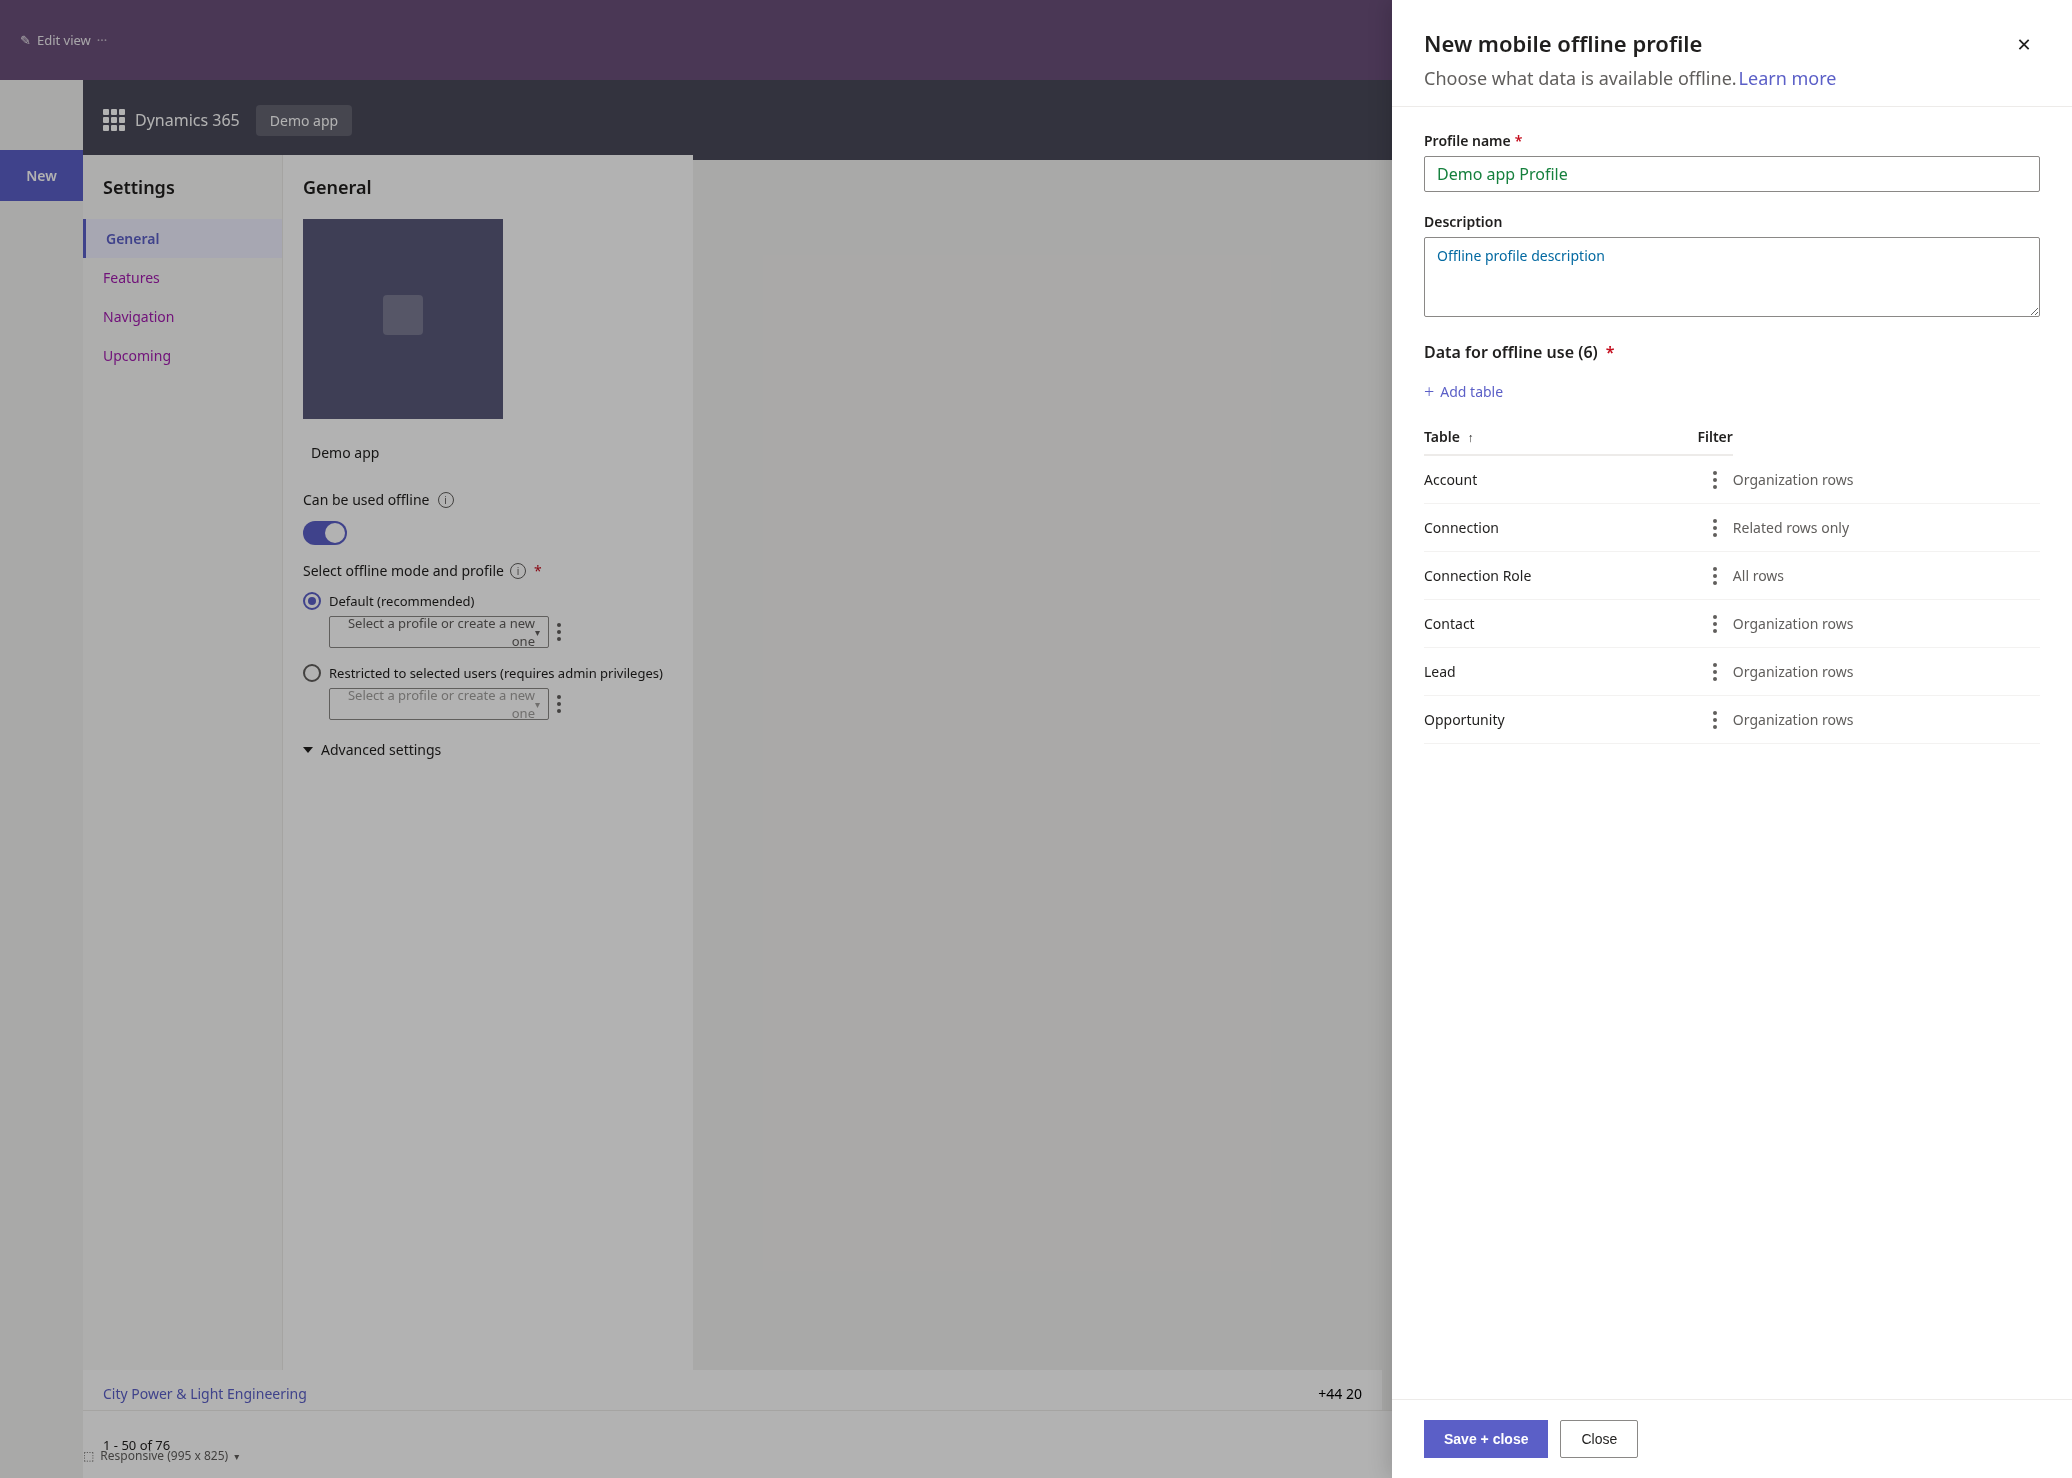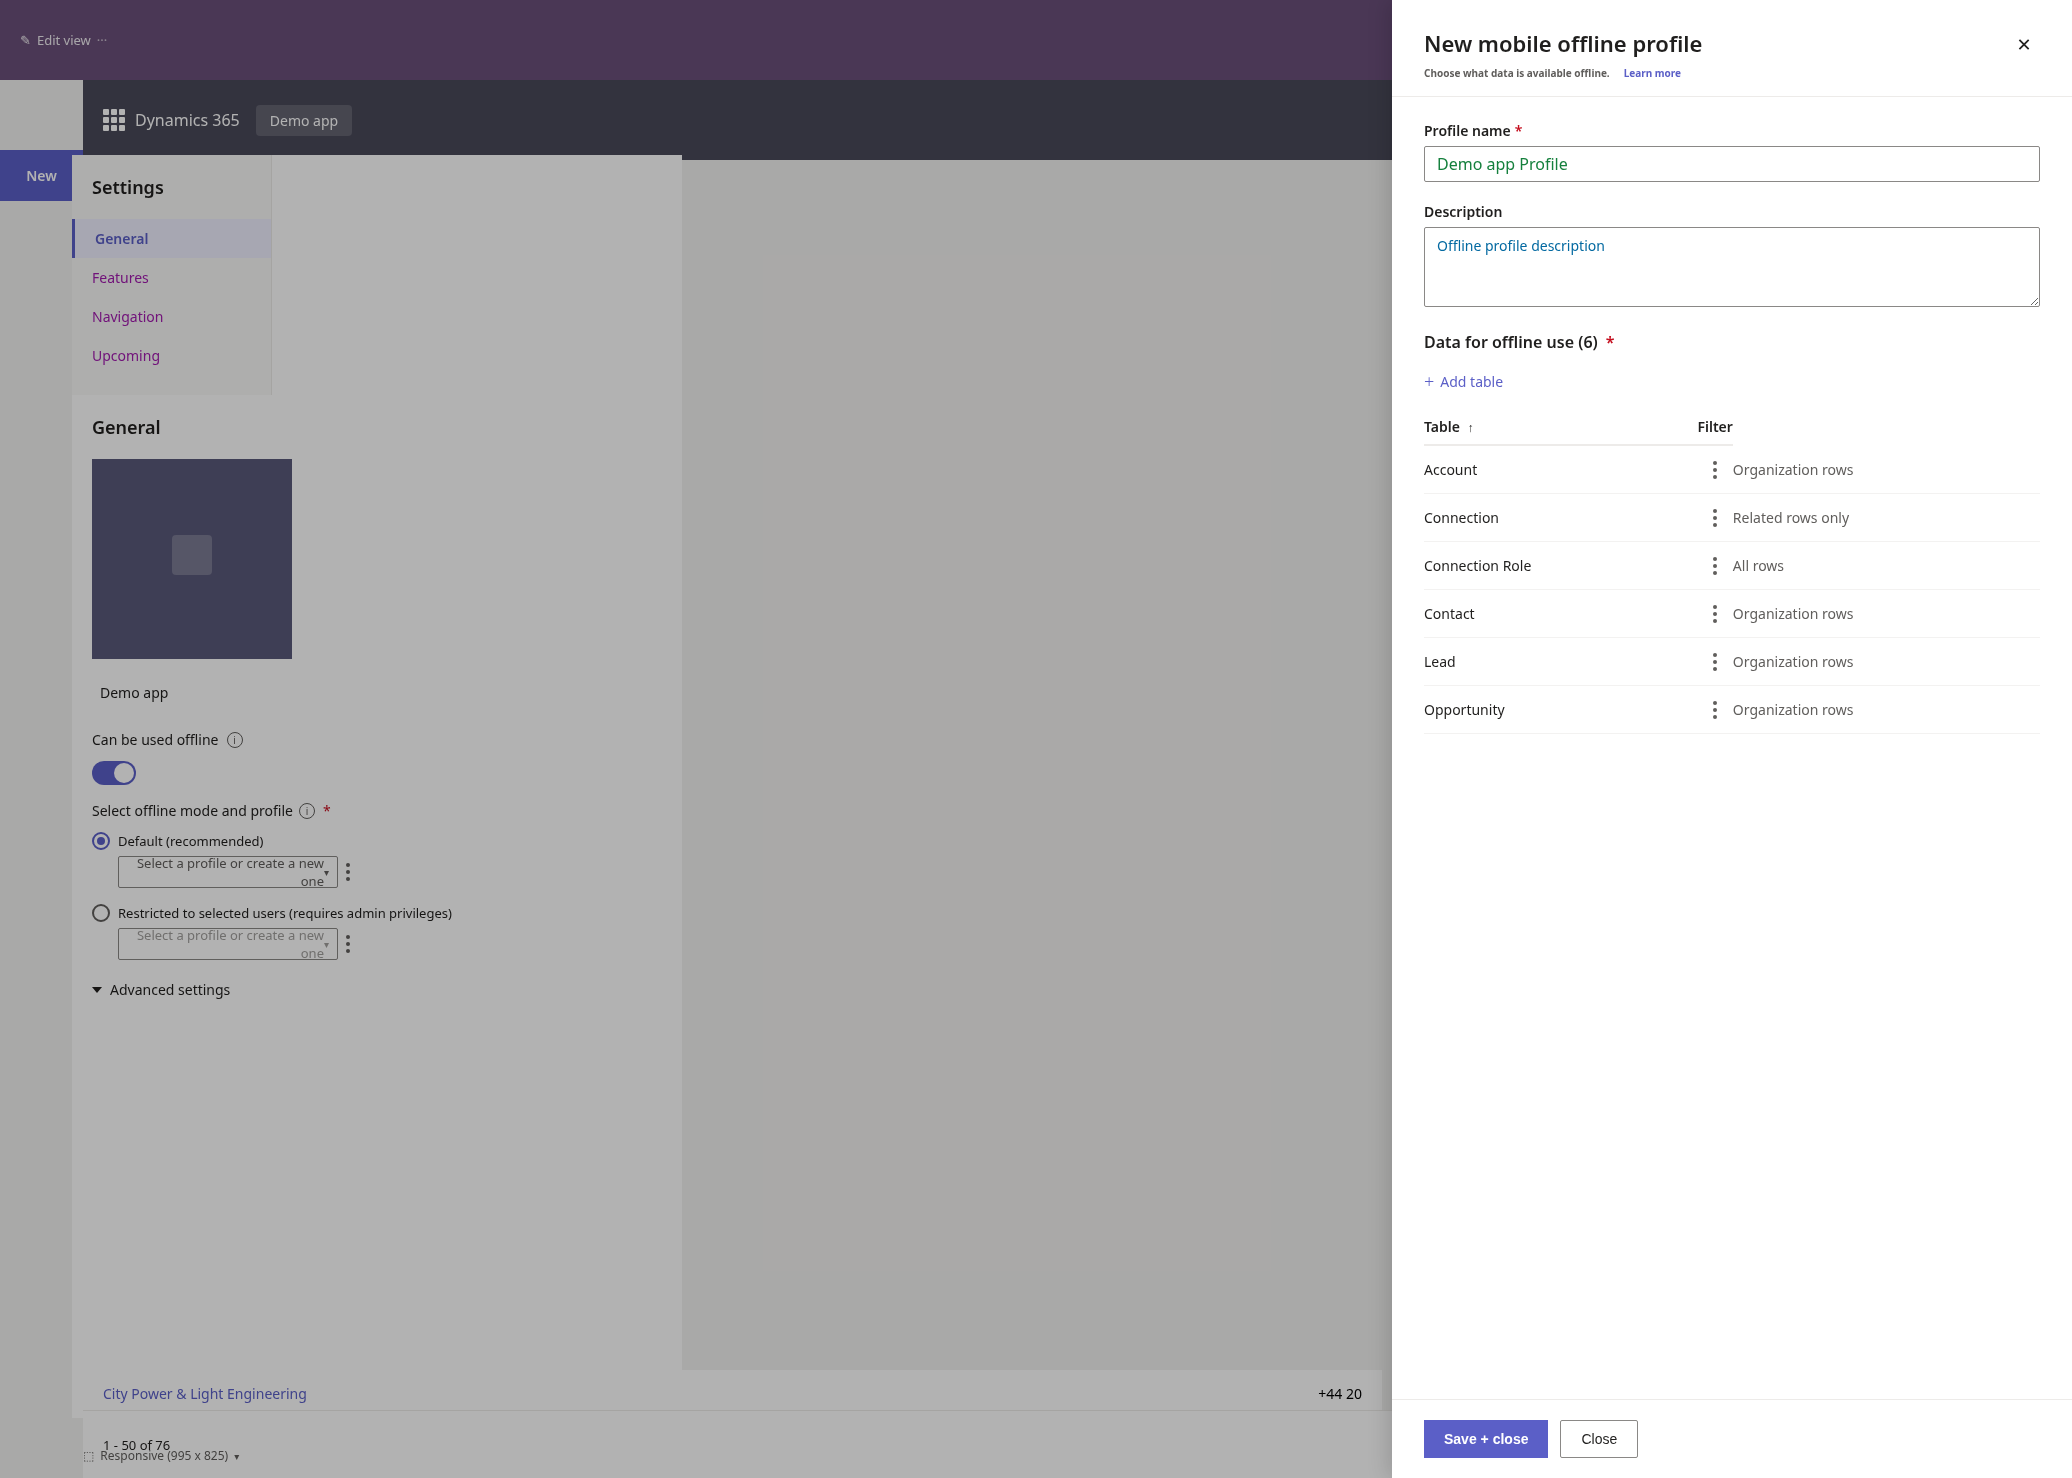--- a/index.html
+++ b/index.html
@@ -101,27 +101,26 @@
       color: white;
       padding: 6px 14px;
       border-radius: 4px;
       font-size: 14px;
     }
 
     
     .settings-panel {
       position: absolute;
       top: 155px;
-      left: 72px;
+      left: 83px;
       width: 610px;
       bottom: 60px;
       background: white;
       display: flex;
       overflow: hidden;
-      flex-direction: column;
     }
 
     .settings-sidebar {
       width: 200px;
       background: #faf9f8;
       border-right: 1px solid #edebe9;
       padding: 20px 0;
     }
 
     .settings-title {
@@ -422,25 +421,24 @@
       cursor: pointer;
       display: flex;
       align-items: center;
       justify-content: center;
       border-radius: 2px;
       color: #201f1e;
       font-size: 18px;
     }
 
     .modal-subtitle {
-      font-size: 10px;
+      font-size: 18px;
       color: #605e5c;
       display: flex;
-      gap: 14px;
-      font-weight: bold;
+      gap: 2px;
     }
 
     .learn-more-link {
       color: #5b5fc7;
       text-decoration: none;
     }
 
     .modal-body {
       flex: 1;
       overflow-y: auto;

